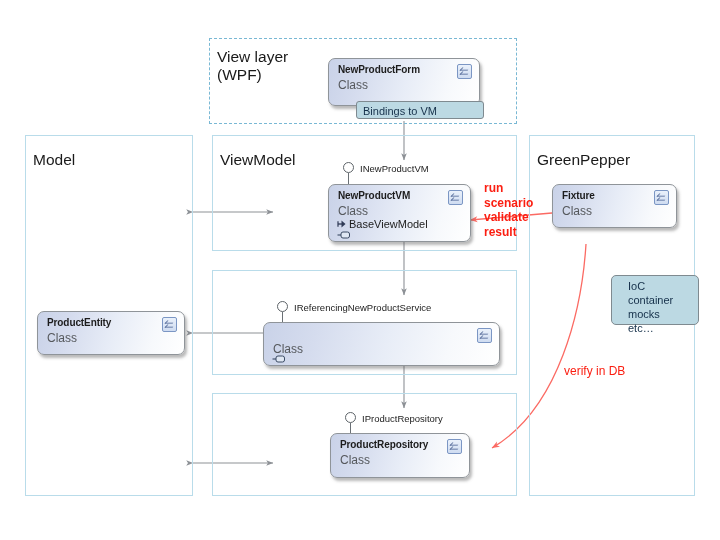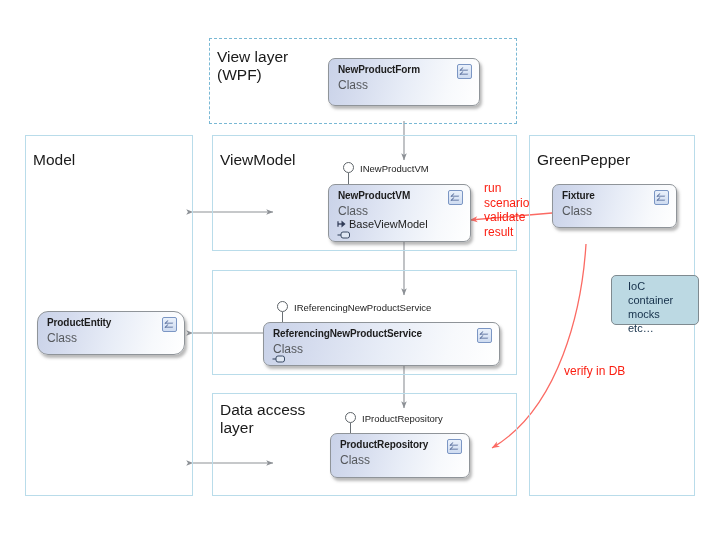--- a/index.html
+++ b/index.html
@@ -135,25 +135,28 @@
   <div class="panel dashed" style="left:209px;top:30px;width:308px;height:86px;"></div>
   <div class="panel-title" style="left:217px;top:40px;width:120px;">View layer
 (WPF)</div>
 
   <div class="umlbox" style="left:328px;top:50px;width:152px;height:48px;">
     <div class="uml-name">NewProductForm</div>
     <div class="uml-stereo">Class</div>
     <div class="uml-chevron"></div>
   </div>
 
+  <div class="note square" style="left:356px;top:93px;width:128px;height:18px;padding:1px 6px;font-size:11px;line-height:16px;">
+    <span>Bindings to VM</span>
+  </div>
 
   <div class="panel solid" style="left:25px;top:127px;width:168px;height:361px;"></div>
   <div class="panel-title" style="left:33px;top:143px;">Model</div>
 
-  <div class="umlbox" style="left:37px;top:303px;width:148px;height:44px;border-radius:11px;">
+  <div class="umlbox" style="left:37px;top:303px;width:148px;height:44px;">
     <div class="uml-name">ProductEntity</div>
     <div class="uml-stereo">Class</div>
     <div class="uml-chevron"></div>
   </div>
 
   <div class="panel solid" style="left:212px;top:127px;width:305px;height:116px;"></div>
   <div class="panel-title" style="left:220px;top:143px;">ViewModel</div>
 
   <div class="lolli-circle" style="left:343px;top:154px;"></div>
   <div class="lolli-stem" style="left:348px;top:165px;height:11px;"></div>
@@ -175,32 +178,29 @@
     <div class="uml-chevron"></div>
   </div>
 
   <div class="panel solid" style="left:212px;top:262px;width:305px;height:105px;"></div>
 
   <div class="lolli-circle" style="left:277px;top:293px;"></div>
   <div class="lolli-stem" style="left:282px;top:304px;height:11px;"></div>
   <div class="lolli-label" style="left:294px;top:294px;">IReferencingNewProductService</div>
 
   <div class="umlbox" style="left:263px;top:314px;width:237px;height:44px;">
-    <div class="uml-name">ReferencingNewProductService</div>
     <div class="uml-stereo">Class</div>
     <svg class="port-ico" style="top:32px;" viewBox="0 0 14 8" xmlns="http://www.w3.org/2000/svg">
       <line x1="0.5" y1="4" x2="4" y2="4" stroke="#3a4a63" stroke-width="1.1"></line>
       <rect x="4" y="1" width="8.5" height="6" rx="2" ry="2" fill="#dfe7f3" stroke="#3a4a63" stroke-width="1"></rect>
     </svg>
     <div class="uml-chevron"></div>
   </div>
 
   <div class="panel solid" style="left:212px;top:385px;width:305px;height:103px;"></div>
-  <div class="panel-title" style="left:220px;top:393px;width:110px;">Data access
-layer</div>
 
   <div class="lolli-circle" style="left:345px;top:404px;"></div>
   <div class="lolli-stem" style="left:350px;top:415px;height:11px;"></div>
   <div class="lolli-label" style="left:362px;top:405px;">IProductRepository</div>
 
   <div class="umlbox" style="left:330px;top:425px;width:140px;height:45px;">
     <div class="uml-name">ProductRepository</div>
     <div class="uml-stereo">Class</div>
     <div class="uml-chevron"></div>
   </div>
@@ -213,20 +213,20 @@
     <div class="uml-stereo">Class</div>
     <div class="uml-chevron"></div>
   </div>
 
   <div class="note" style="left:611px;top:267px;width:88px;height:50px;">
     <span style="white-space:pre-line;">IoC container
 mocks
 etc…</span>
   </div>
 
-  <div class="redtext" style="left:484px;top:173px;width:58px;">run
+  <div class="redtext" style="left:484px;top:173px;width:58px;font-weight:bold;">run
 scenario
 validate
 result</div>
 
   <div class="redtext" style="left:564px;top:356px;width:90px;">verify in DB</div>
 
 </div>
 
 </body></html>

